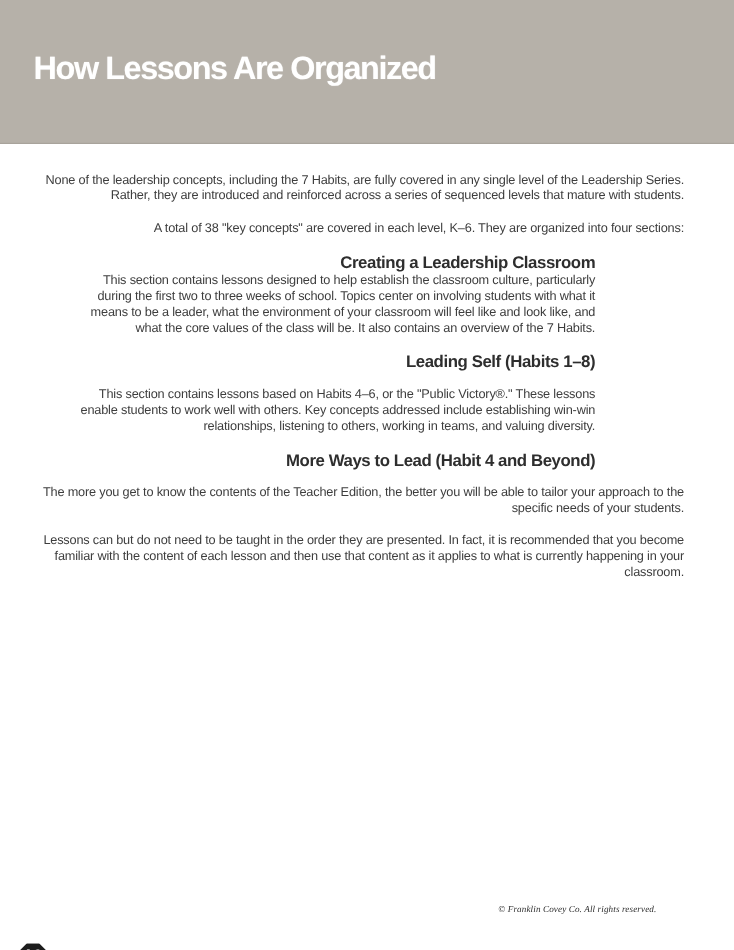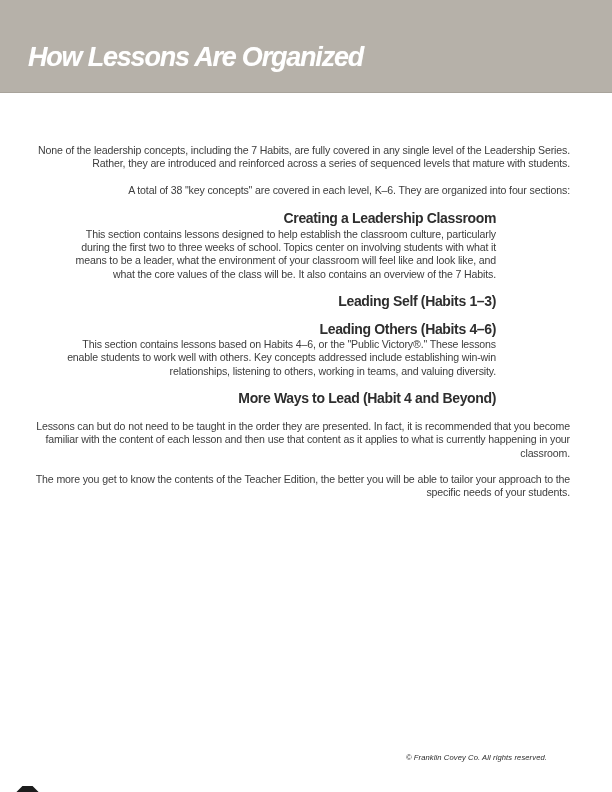--- a/index.html
+++ b/index.html
@@ -14,25 +14,24 @@
     background: #ffffff;
     font-family: "Liberation Sans", sans-serif;
     color: #3d3d3d;
     overflow: hidden;
   }
   .header-band {
     position: absolute;
     top: 0;
     left: 0;
     width: 612px;
-    height: 93px;
+    height: 120px;
     background: #b6b1a9;
     border-bottom: 1px solid #a8a39b;
     box-sizing: border-box;
-    font-style: italic;
   }
   .page-title {
     position: absolute;
     left: 28px;
     top: 42px;
     font-size: 27px;
     font-weight: bold;
     letter-spacing: -1.2px;
     color: #ffffff;
     white-space: nowrap;
@@ -84,21 +83,21 @@
     justify-content: center;
     color: #ffffff;
     font-size: 15px;
     font-weight: bold;
     margin-top: 25px;
   }
   .copyright {
     position: absolute;
     top: 753px;
     right: 65px;
-    font-family: Liberation Sans, sans-serif;
+    font-family: Liberation Serif, serif;
     font-style: italic;
     font-size: 7.6px;
     color: #2a2a2a;
     letter-spacing: 0.1px;
   }
 </style>
 </head>
 <body>
 
 <div class="page">
@@ -112,35 +111,34 @@
     <p>None of the leadership concepts, including the 7 Habits, are fully covered in any single level of the Leadership Series. Rather, they are introduced and reinforced across a series of sequenced levels that mature with students.</p>
 
     <p class="pre-list">A total of 38 "key concepts" are covered in each level, K–6. They are organized into four sections:</p>
 
     <div class="lesson-section">
       <div class="section-heading">Creating a Leadership Classroom</div>
       <p class="section-body">This section contains lessons designed to help establish the classroom culture, particularly during the first two to three weeks of school. Topics center on involving students with what it means to be a leader, what the environment of your classroom will feel like and look like, and what the core values of the class will be. It also contains an overview of the 7 Habits.</p>
     </div>
 
     <div class="lesson-section">
-      <div class="section-heading">Leading Self (Habits 1–3)</div>
+      <div class="section-heading">Leading Self (Habits 1–8)</div>
     </div>
 
     <div class="lesson-section">
-      <div class="section-heading">Leading Others (Habits 4–6)</div>
       <p class="section-body">This section contains lessons based on Habits 4–6, or the "Public Victory®." These lessons enable students to work well with others. Key concepts addressed include establishing win-win relationships, listening to others, working in teams, and valuing diversity.</p>
     </div>
 
     <div class="lesson-section">
       <div class="section-heading">More Ways to Lead (Habit 4 and Beyond)</div>
     </div>
 
     <div class="closing">
+      <p>The more you get to know the contents of the Teacher Edition, the better you will be able to tailor your approach to the specific needs of your students.</p>
       <p>Lessons can but do not need to be taught in the order they are presented. In fact, it is recommended that you become familiar with the content of each lesson and then use that content as it applies to what is currently happening in your classroom.</p>
-      <p>The more you get to know the contents of the Teacher Edition, the better you will be able to tailor your approach to the specific needs of your students.</p>
     </div>
 
   </div>
 
   <div class="page-number-badge">
     <span>10</span>
   </div>
 
   <div class="copyright">© Franklin Covey Co. All rights reserved.</div>
 

